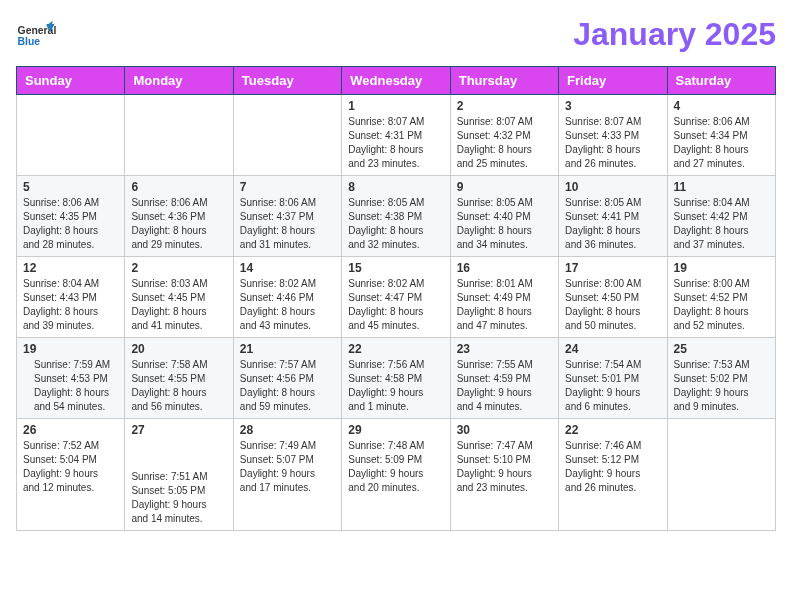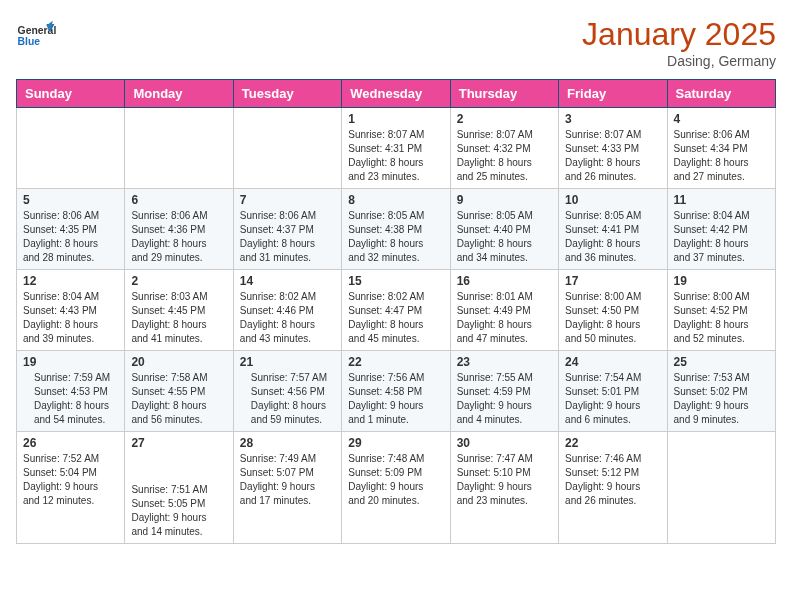--- a/index.html
+++ b/index.html
@@ -26,34 +26,34 @@
     .logo-icon {
       width: 40px;
       height: 40px;
       margin-right: 4px;
     }
     .title-area {
       text-align: right;
     }
     .month-title {
       font-size: 32px;
-      font-weight: normal;
-      color: #c2410c;
+      font-weight: bold;
+      color: #8b5cf6;
     }
     .location {
       font-size: 14px;
       color: #555;
     }
     .calendar {
       width: 100%;
       border-collapse: collapse;
       border: 1px solid #ccc;
     }
     .calendar th {
-      background: #ec4899;
+      background: #d946ef;
       color: #fff;
       text-align: left;
       padding: 6px 8px;
       font-size: 13px;
       border: 1px solid #1a5276;
     }
     .calendar td {
       border: 1px solid #ccc;
       vertical-align: top;
       padding: 4px 6px;
@@ -88,21 +88,20 @@
   <div class="logo">
     <svg class="logo-icon" viewBox="0 0 50 50">
       <text x="2" y="22" font-size="13" font-weight="bold" fill="#333">General</text>
       <text x="2" y="36" font-size="13" font-weight="bold" fill="#1a6fc4">Blue</text>
       <polygon points="38,10 48,10 43,20" fill="#1a6fc4"></polygon>
       <polygon points="38,12 46,6 43,20" fill="#2980b9"></polygon>
     </svg>
   </div>
   <div class="title-area">
     <div class="month-title">January 2025</div>
-    <div class="location">Dasing, Germany</div>
   </div>
 </div>
 
 <table class="calendar">
   <thead>
     <tr>
     <th>Sunday</th>
         <th>Monday</th>
         <th>Tuesday</th>
         <th>Wednesday</th>
@@ -257,21 +256,21 @@
         </td>
         <td>
           <span class="day-number">20</span>
           <div class="day-info" style="white-space: pre-line;">Sunrise: 7:58 AM
 Sunset: 4:55 PM
 Daylight: 8 hours
 and 56 minutes.</div>
         </td>
         <td>
           <span class="day-number">21</span>
-          <div class="day-info" style="white-space: pre-line; margin-left: 11px;">Sunrise: 7:57 AM
+          <div class="day-info" style="white-space: pre-line;">Sunrise: 7:57 AM
 Sunset: 4:56 PM
 Daylight: 8 hours
 and 59 minutes.</div>
         </td>
         <td>
           <span class="day-number">22</span>
           <div class="day-info" style="white-space: pre-line;">Sunrise: 7:56 AM
 Sunset: 4:58 PM
 Daylight: 9 hours
 and 1 minute.</div>

